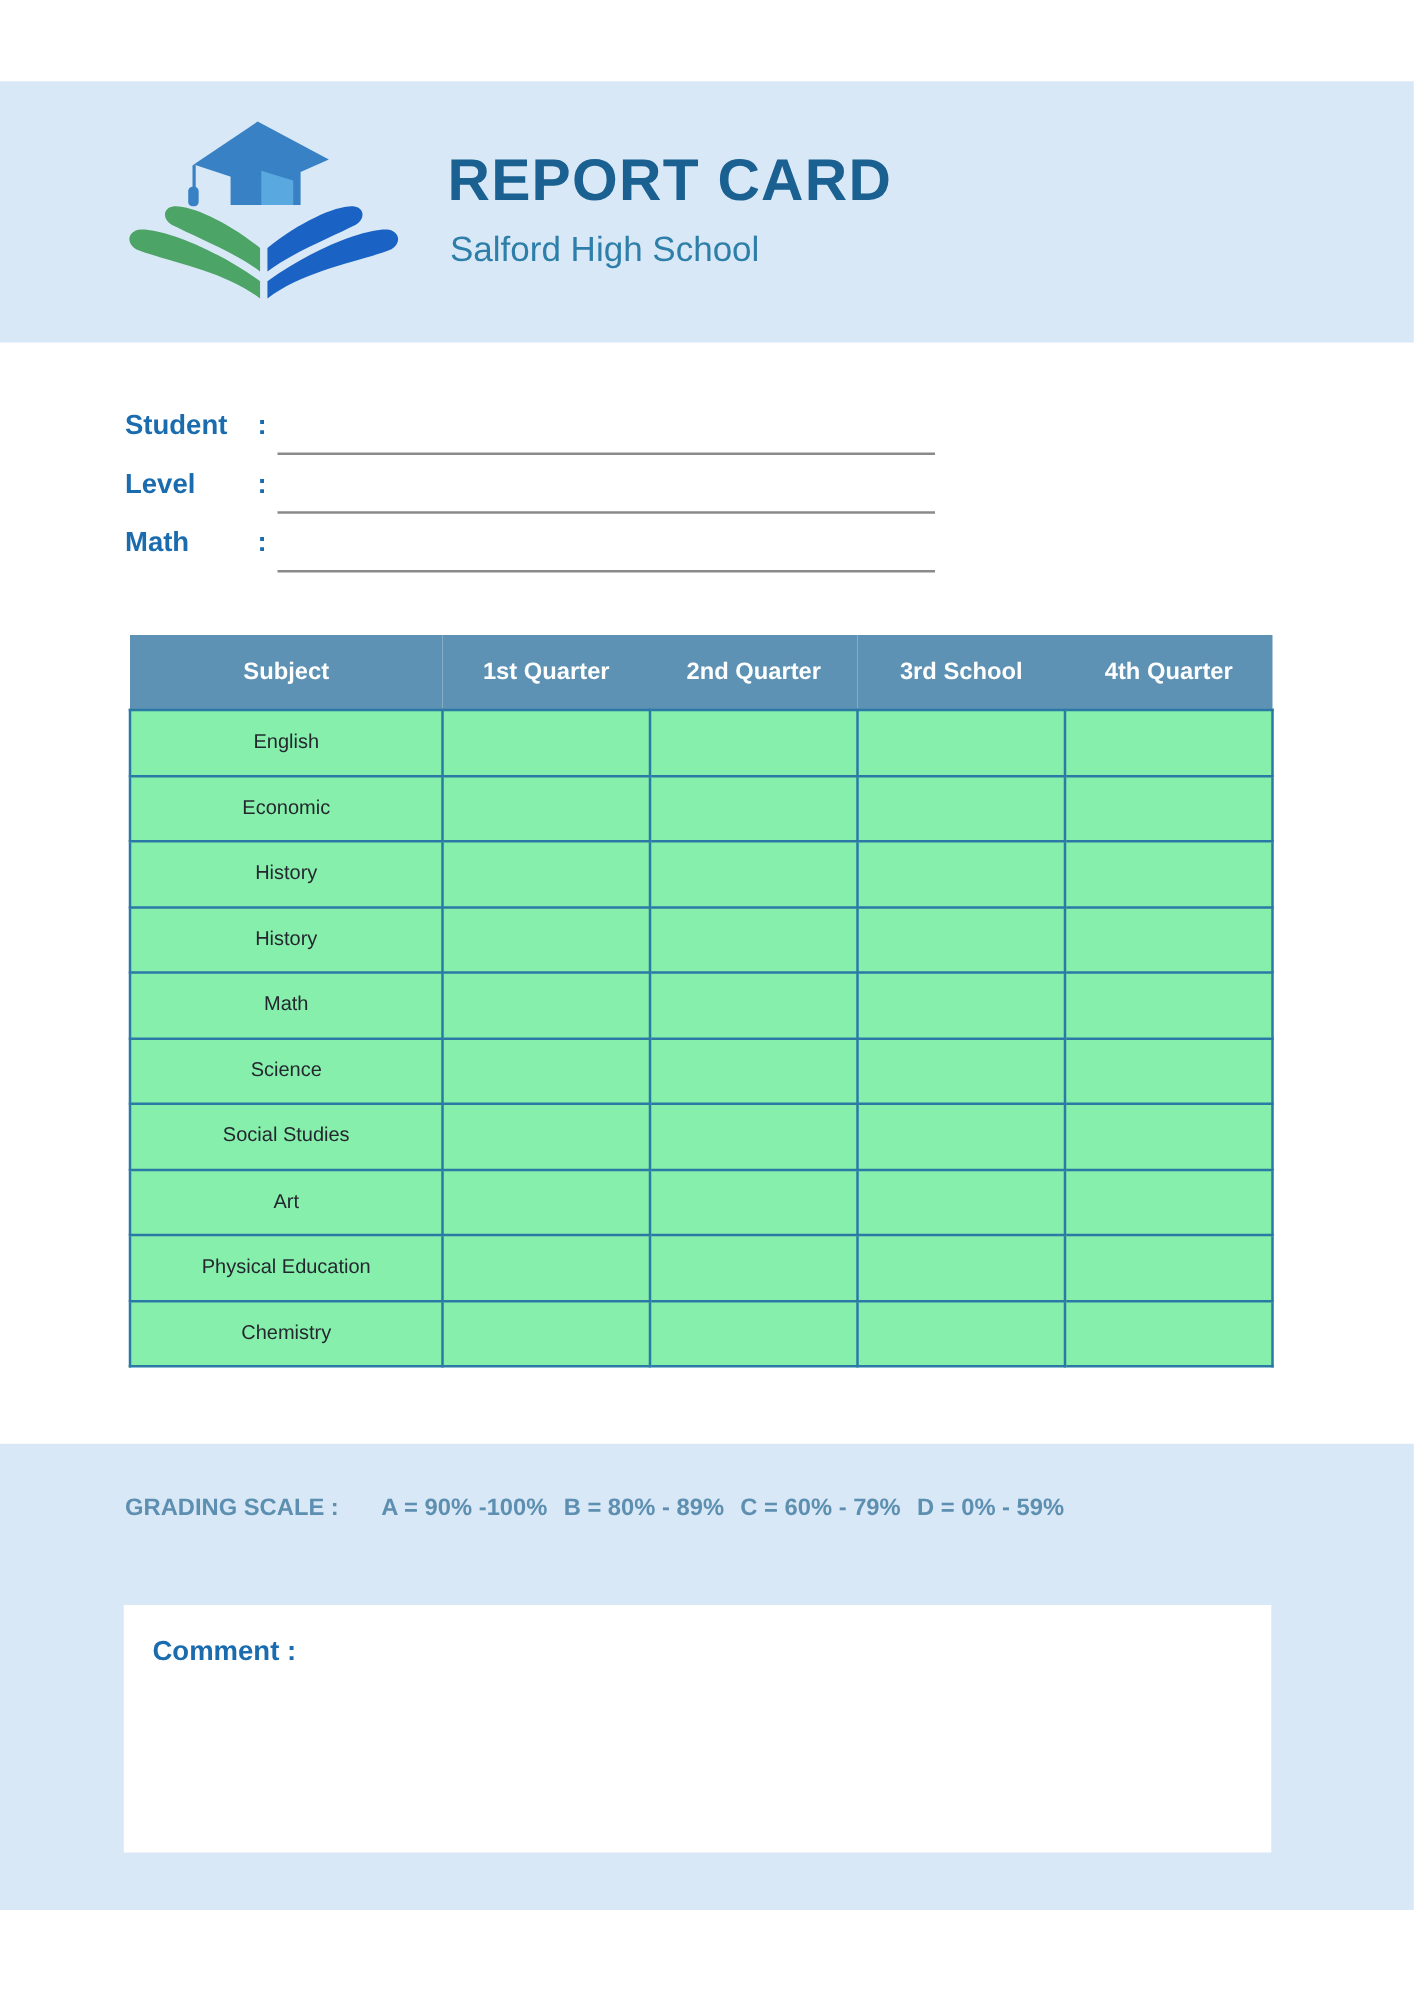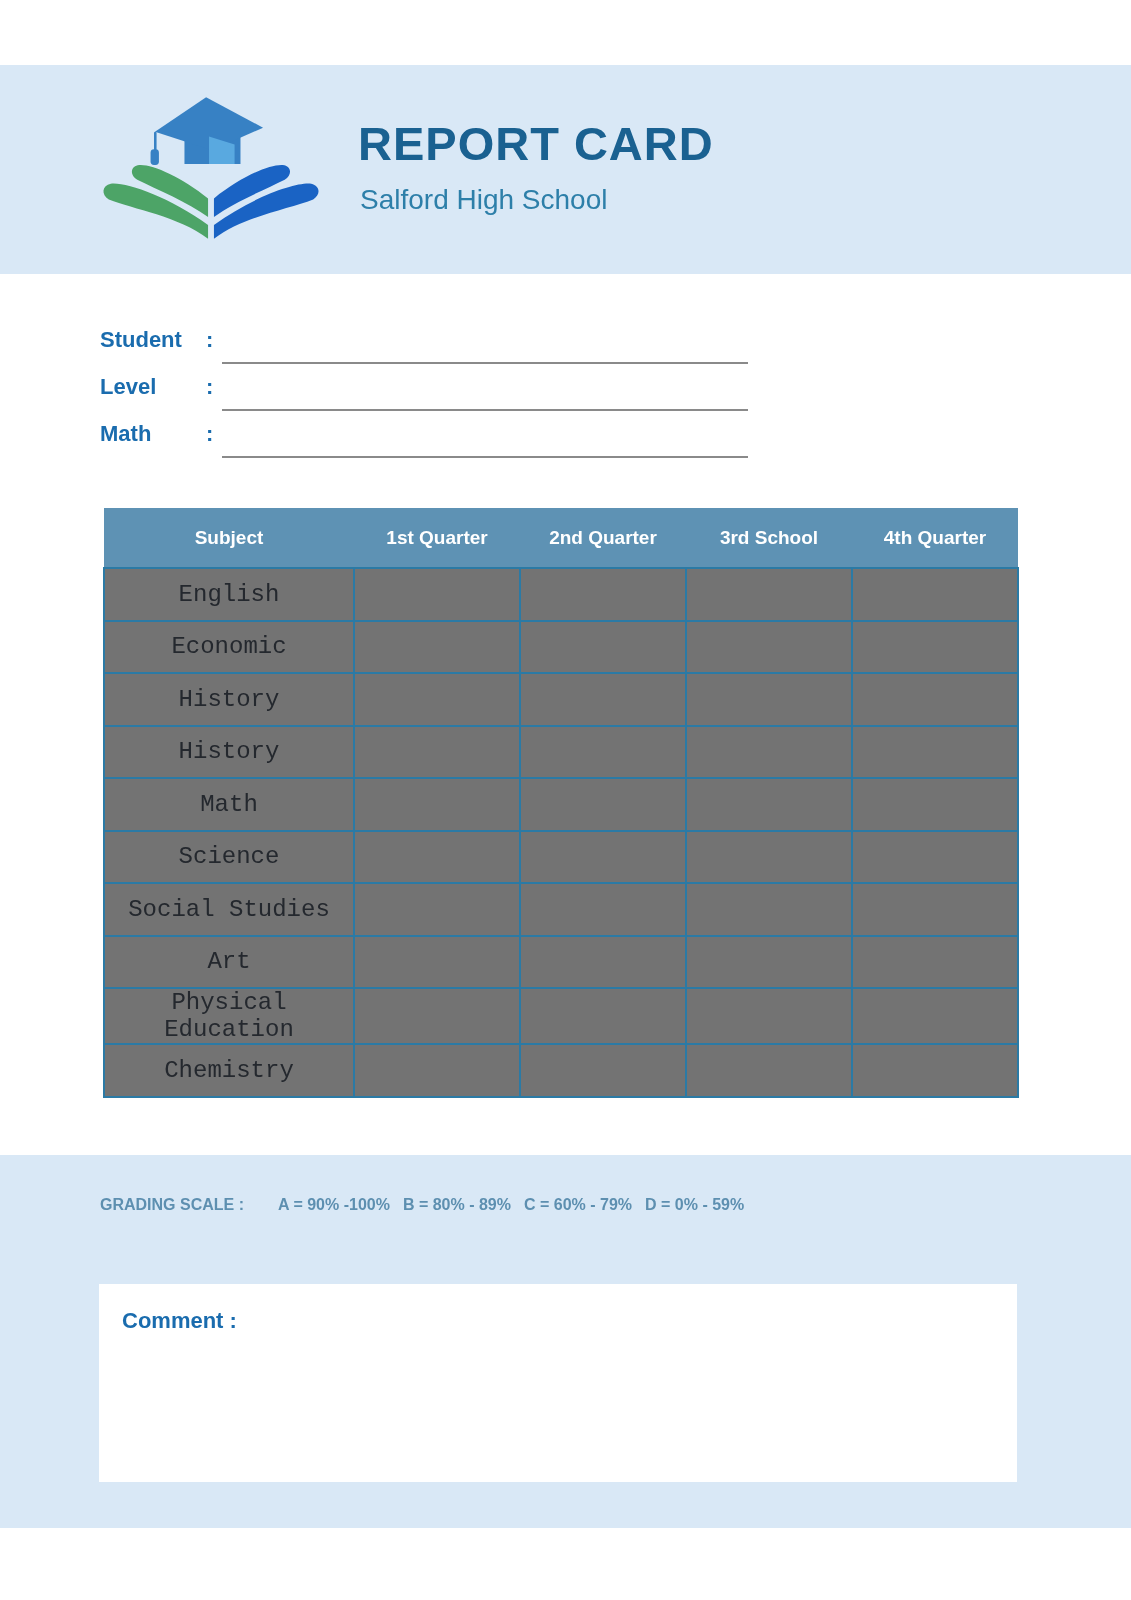--- a/index.html
+++ b/index.html
@@ -64,32 +64,32 @@
     position:absolute;left:103px;top:508px;
     width:914px;border-collapse:collapse;table-layout:fixed;padding-left:24px;
   }
   table.grades th{
     height:60px;background:var(--thbg);
     color:var(--thtext);font-size:19px;font-weight:700;
     text-align:center;vertical-align:middle;
     border:none;
   }
   table.grades td{
-    height:52.5px;background:#737373;
+    height:52.5px;background:#86efac;
     border:2px solid var(--tborder);
     text-align:center;vertical-align:middle;
-    font-size:24px;color:var(--celltext);font-family:Liberation Mono, monospace;
+    font-size:16px;color:var(--celltext);
   }
   col.c-subject{width:250px;}
   col.c-q{width:166px;}
 
   .grading{
     position:absolute;left:100px;top:1196px;
     display:flex;align-items:baseline;
-    color:var(--grading);font-size:16px;font-weight:700;
+    color:var(--grading);font-size:19px;font-weight:700;
     white-space:nowrap;
   }
   .grading .g-label{margin-right:34px;}
   .grading .g-item{margin-right:13px;}
 
   .comment-box{
     position:absolute;left:99px;top:1284px;
     width:918px;height:198px;background:#ffffff;text-align:center;
   }
   .comment-label{

